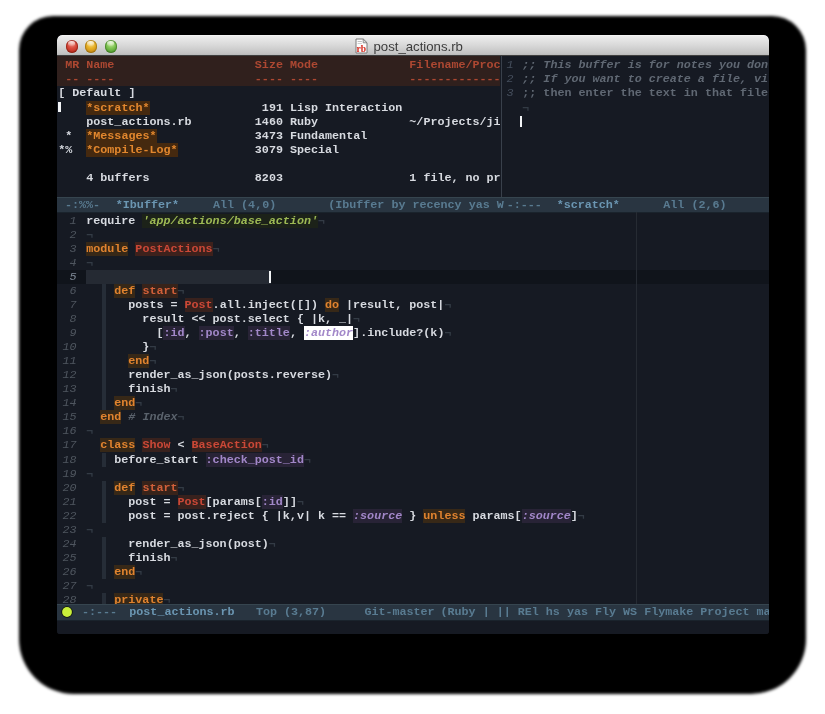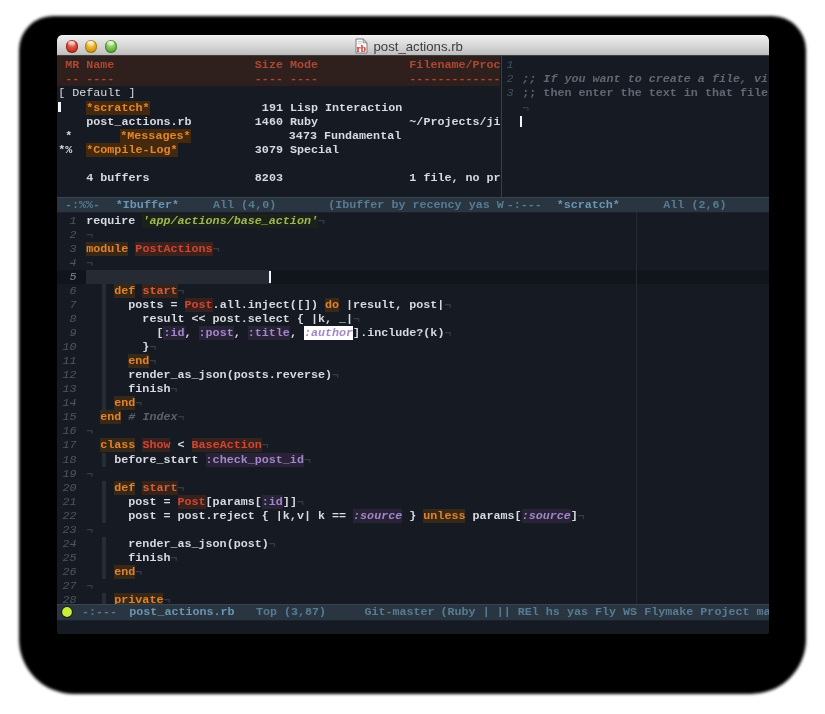--- a/index.html
+++ b/index.html
@@ -31,28 +31,29 @@
 <body>
 <div id="stage">
   <div id="blob"></div>
   <div id="win">
     <div id="emacs">
       <div style="position:absolute;left:0;top:0.4px;width:443.3px;height:29.3px;background:#30201d"></div>
       <div style="position:absolute;left:443.8px;top:0;width:1.2px;height:141px;background:#39404b"></div>
       <div style="position:absolute;left:0;top:0;width:443.3px;height:141px;overflow:hidden">
         <div class="il" style="top:2.20px"><span style="color:#ad4832;"> MR Name                    Size Mode             Filename/Proce</span></div>
           <div class="il" style="top:16.30px"><span style="color:#ad4832;"> -- ----                    ---- ----             --------------</span></div>
-          <div class="il" style="top:30.40px"><span style="color:#d7dae0;font-weight:400;">[ Default ]</span></div>
+          <div class="il" style="top:30.40px"><span style="color:#d7dae0;font-weight:700;">[ Default ]</span></div>
           <div class="il" style="top:44.50px">    <span style="color:#e2872e;background:#45290f;">*scratch*</span>                191 Lisp Interaction</div>
           <div class="il" style="top:58.60px">    post_actions.rb         1460 Ruby             ~/Projects/jim</div>
-          <div class="il" style="top:72.70px"> *  <span style="color:#e2872e;background:#45290f;margin-left:34px;">*Messages*</span>              3473 Fundamental</div>
+          <div class="il" style="top:72.70px"> *  <span style="color:#e2872e;background:#45290f;">*Messages*</span>              3473 Fundamental</div>
           <div class="il" style="top:86.80px">*%  <span style="color:#e2872e;background:#45290f;">*Compile-Log*</span>           3079 Special</div>
           <div class="il" style="top:115.00px">    4 buffers               8203                  1 file, no pro</div>
       </div>
       <div style="position:absolute;left:444.5px;top:0;width:267px;height:141px;overflow:hidden">
+        <div class="sl" style="top:2.20px"><span style="color:#606873;font-style:italic;">;; This buffer is for notes you don</span></div>
           <div class="sn" style="top:2.20px">1</div>
           <div class="sl" style="top:16.30px"><span style="color:#606873;font-style:italic;">;; If you want to create a file, vi</span></div>
           <div class="sn" style="top:16.30px">2</div>
           <div class="sl" style="top:30.40px"><span style="color:#606873;margin-top:44px;">;; then enter the text in that file</span></div>
           <div class="sn" style="top:30.40px">3</div>
           <div class="sl" style="top:44.50px"><span style="color:#333b45;">¬</span></div>
       </div>
       <div class="cur" style="left:1px;top:45.7px;height:10.8px"></div>
       <div class="cur" style="left:462.8px;top:59.8px;height:11.5px"></div>
       <div class="mline" style="top:141px">

